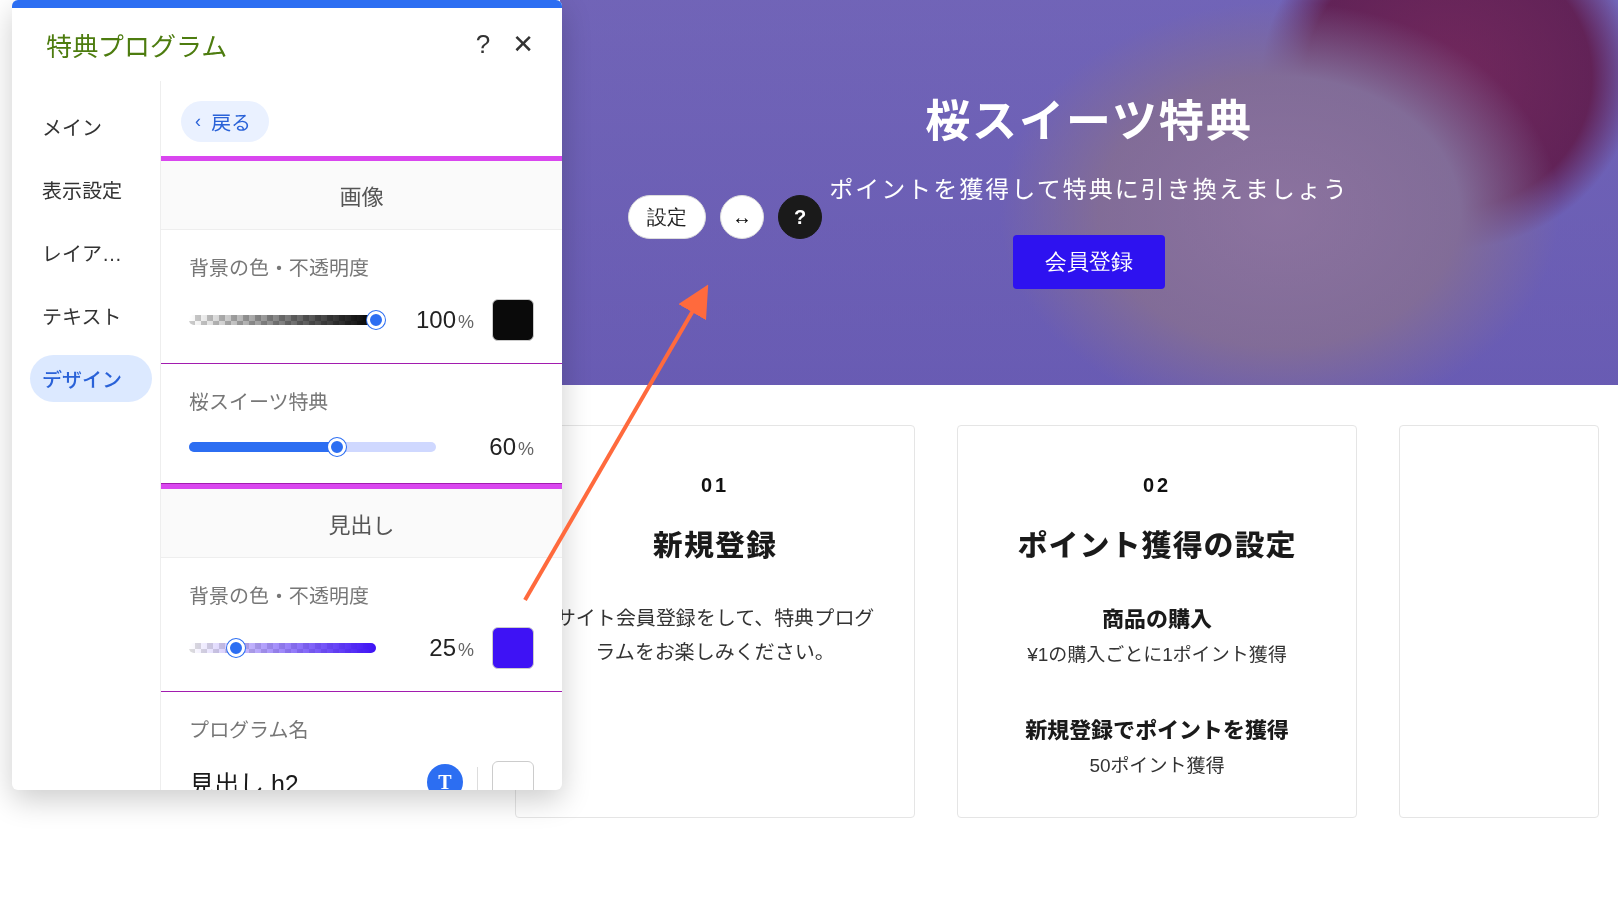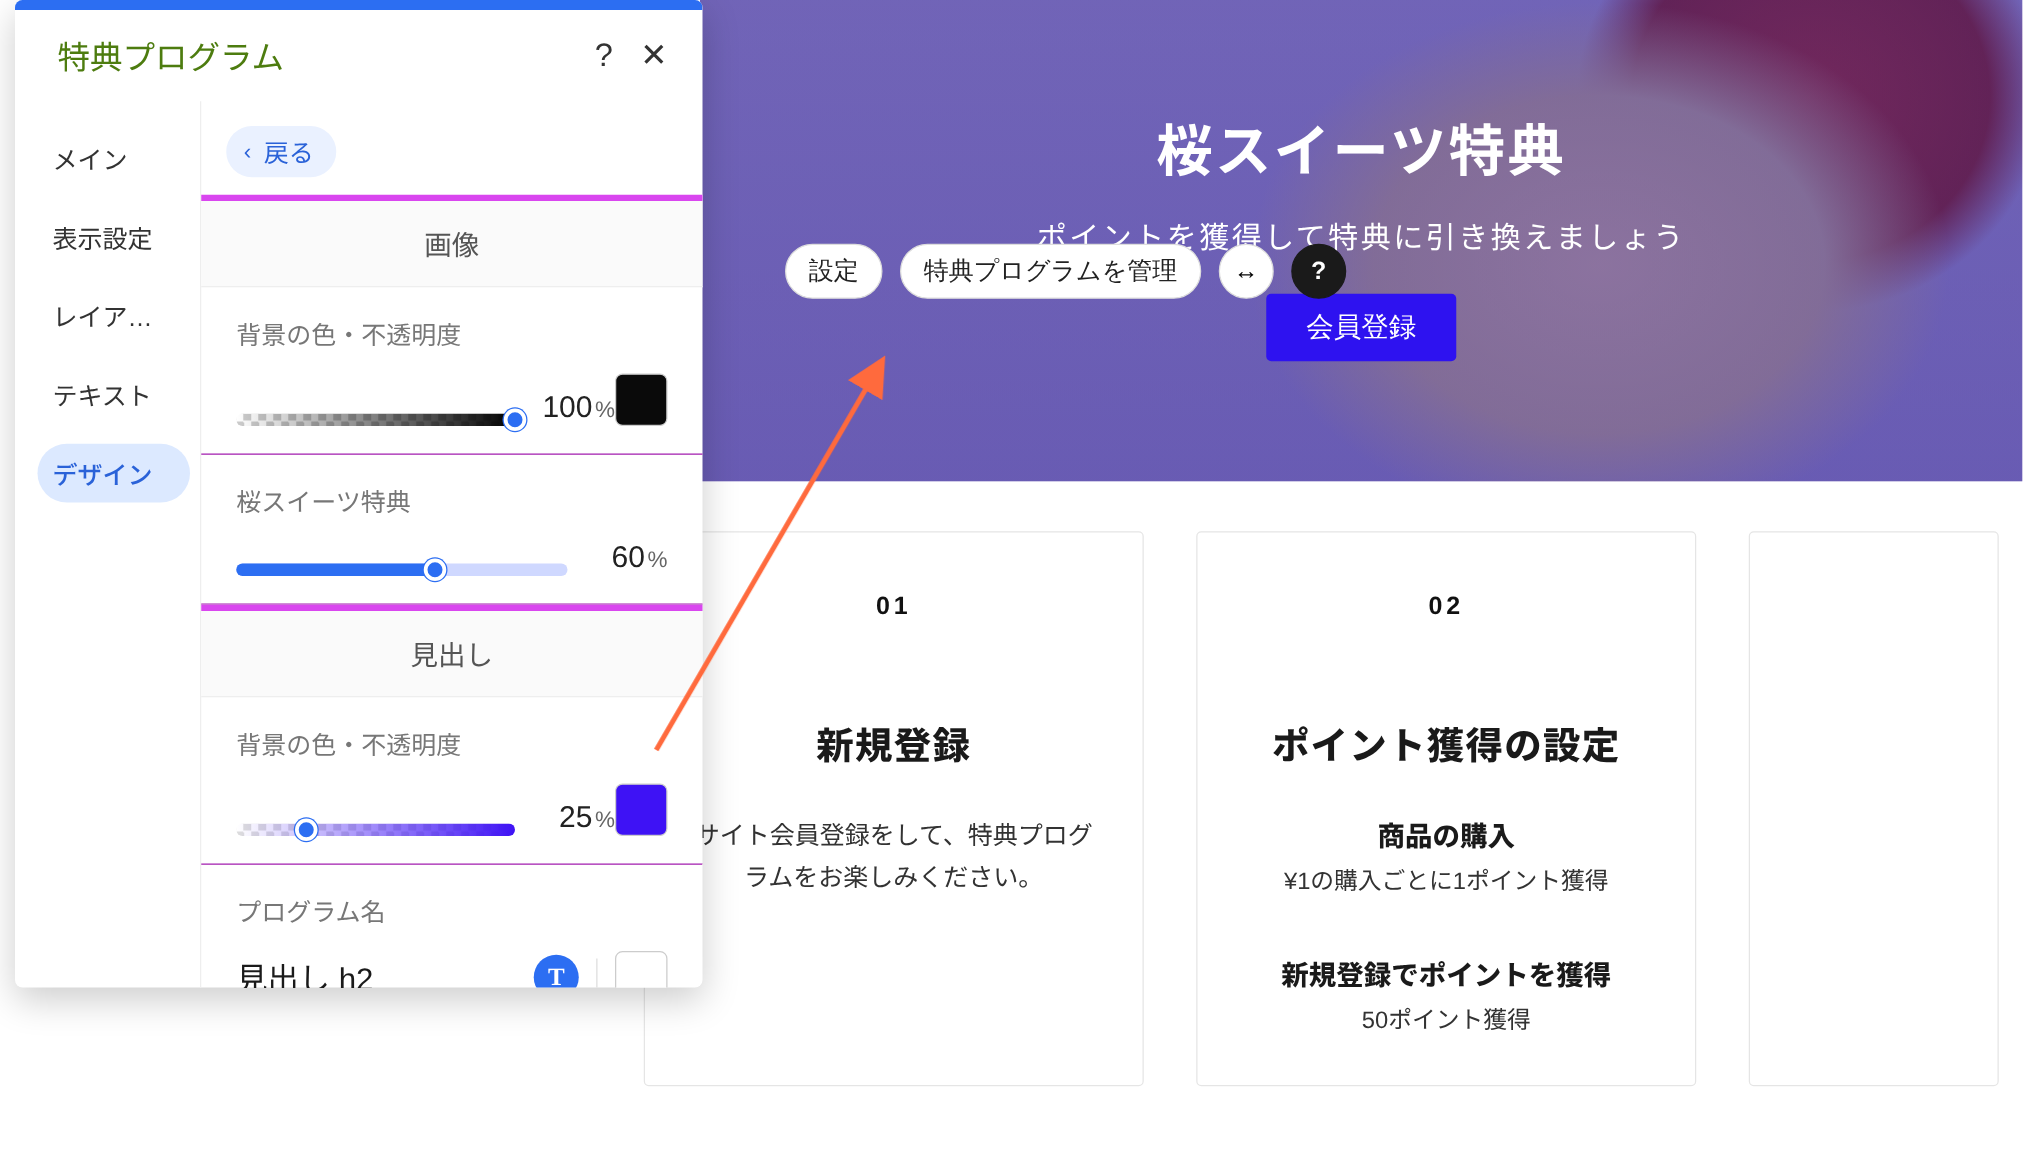--- a/index.html
+++ b/index.html
@@ -22,21 +22,21 @@
 
   .pill-row { position:absolute; left:628px; top:195px; display:flex; align-items:center; gap:14px; }
   .pill { background:#fff; color:#222; border:1px solid #ddd; border-radius:999px; padding:6px 18px; font-size:20px; line-height:1; cursor:pointer; height:44px; display:flex; align-items:center; }
   .circ { width:44px; height:44px; border-radius:50%; background:#fff; border:1px solid #ddd; display:flex; align-items:center; justify-content:center; font-size:20px; cursor:pointer; }
   .circ.dark { background:#1a1a1a; color:#fff; border-color:#1a1a1a; font-weight:700; }
 
   
   .steps { position:absolute; left:515px; top:425px; right:-60px; display:flex; gap:42px; }
   .card { width:400px; background:#fff; border:1px solid #e5e5e5; border-radius:4px; padding:48px 36px 40px; text-align:center; }
   .card.partial { width:200px; }
-  .card .num { font-size:20px; letter-spacing:3px; font-weight:700; color:#111; margin-bottom:75px; }
+  .card .num { font-size:20px; letter-spacing:3px; font-weight:700; color:#111; margin-bottom:24px; }
   .card h3  { font-size:30px; font-weight:800; margin-bottom:36px; letter-spacing:1px; }
   .card .lead { font-size:20px; line-height:1.7; color:#333; }
   .card .line-title { font-size:22px; font-weight:800; margin-top:8px; }
   .card .line-sub   { font-size:19px; color:#333; margin-top:6px; }
   .card .group2 { margin-top:46px; }
 
   
   .panel { position:absolute; left:12px; top:0; width:550px; height:790px; background:#fff; border-radius:6px; box-shadow:0 10px 30px rgba(0,0,0,.2); overflow:hidden; }
   .panel .topbar { height:8px; background:#2c6ef2; width:100%; }
   .panel .header { display:flex; align-items:center; justify-content:space-between; padding:18px 28px 18px 34px; }
@@ -52,21 +52,21 @@
   .settings { flex:1; border-left:1px solid #eee; overflow:auto; }
   .back-row { padding:20px 0 14px 20px; }
   .back-chip { display:inline-flex; align-items:center; gap:10px; background:#eaf1ff; color:#2a62d8; border-radius:999px; padding:6px 18px 6px 14px; font-size:20px; cursor:pointer; }
   .back-chip .chev { font-size:18px; }
 
   .sec-head { font-size:22px; color:#555; text-align:center; padding:18px 0; border-top:5px solid #d946ef; border-bottom:1px solid #eee; background:#fafafa; }
 
   .row { padding:22px 28px; border-bottom:1px solid #a21caf; }
   .row .label { font-size:20px; color:#777; margin-bottom:18px; }
 
-  .slider-line { display:flex; align-items:flex-end; }
+  .slider-line { display:flex; align-items:center; gap:18px; }
   .slider { position:relative; flex:1; height:10px; border-radius:999px; }
   .slider .track { position:absolute; inset:0; border-radius:999px; }
   .slider.checker .track { background:linear-gradient(to right, rgba(0,0,0,0) 0%, #000 100%), repeating-conic-gradient(#ccc 0 25%, #fff 0 50%) 0 0/12px 12px; }
   .slider.blue .track { background:#cfd8ff; }
   .slider.blue .fill { position:absolute; left:0; top:0; bottom:0; border-radius:999px; background:#2c6ef2; }
   .slider.bluegrad .track { background:linear-gradient(to right, rgba(64,32,255,0) 0%, #3e12f5 100%), repeating-conic-gradient(#ddd 0 25%, #fff 0 50%) 0 0/12px 12px; }
   .slider .thumb { position:absolute; top:50%; width:18px; height:18px; background:#2c6ef2; border:3px solid #fff; border-radius:50%; box-shadow:0 0 0 1px #2c6ef2; transform:translate(-50%,-50%); cursor:grab; }
 
   .pct { width:80px; text-align:right; font-size:24px; color:#222; }
   .pct .unit { font-size:18px; color:#666; margin-left:2px; }
@@ -94,21 +94,20 @@
       <h1>桜スイーツ特典</h1>
       <p>ポイントを獲得して特典に引き換えましょう</p>
       <div class="cta-row">
         <button class="cta">会員登録</button>
       </div>
     </div>
   </div>
 
   <div class="pill-row">
     <button class="pill">設定</button>
-    <button class="pill">特典プログラムを管理</button>
     <button class="circ">
       <span>↔</span>
     </button>
     <button class="circ dark">
       <span>?</span>
     </button>
   </div>
 
   <div class="steps">
     <div class="card">

